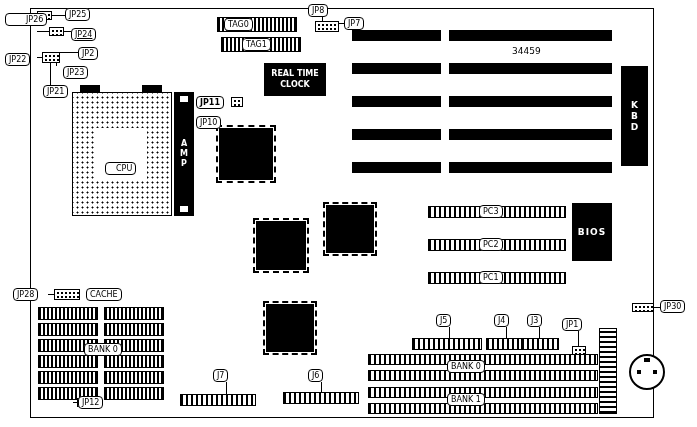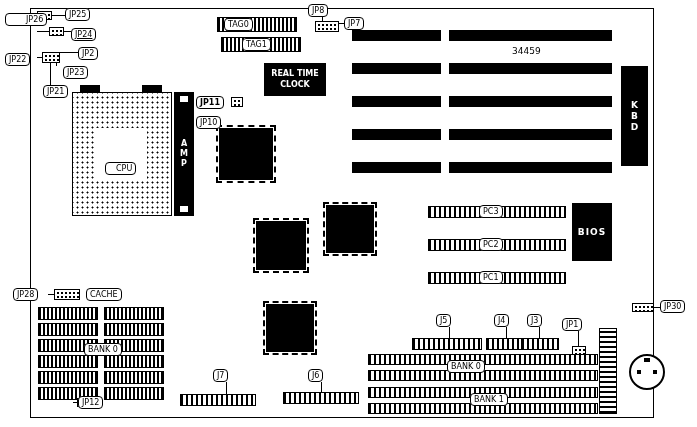--- a/index.html
+++ b/index.html
@@ -171,21 +171,21 @@
 
   <div class="line" style="left:578px;top:331px;width:1px;height:15px;"></div>
   <div class="lbl" style="left:562px;top:318px;">JP1</div>
   <div class="jmp" style="left:572px;top:346px;width:14px;height:9px;"></div>
 
   <div class="conn" style="left:368px;top:354px;width:230px;height:11px;"></div>
   <div class="conn" style="left:368px;top:370px;width:230px;height:11px;"></div>
   <div class="lbl" style="left:447px;top:360px;">BANK 0</div>
   <div class="conn" style="left:368px;top:387px;width:230px;height:11px;"></div>
   <div class="conn" style="left:368px;top:403px;width:230px;height:11px;"></div>
-  <div class="lbl" style="left:470px;top:393px;">BANK 1</div>
+  <div class="lbl" style="left:447px;top:393px;">BANK 1</div>
 
   <div class="connh" style="left:599px;top:328px;width:18px;height:86px;"></div>
 
   <div class="din" style="left:629px;top:354px;"></div>
   <div class="dinpin" style="left:644px;top:358px;width:6px;height:4px;"></div>
   <div class="dinpin" style="left:637px;top:370px;width:4px;height:4px;"></div>
   <div class="dinpin" style="left:653px;top:370px;width:4px;height:4px;"></div>
 
   <div class="jmp" style="left:632px;top:303px;width:22px;height:9px;"></div>
   <div class="line" style="left:654px;top:307px;width:6px;height:1px;"></div>

